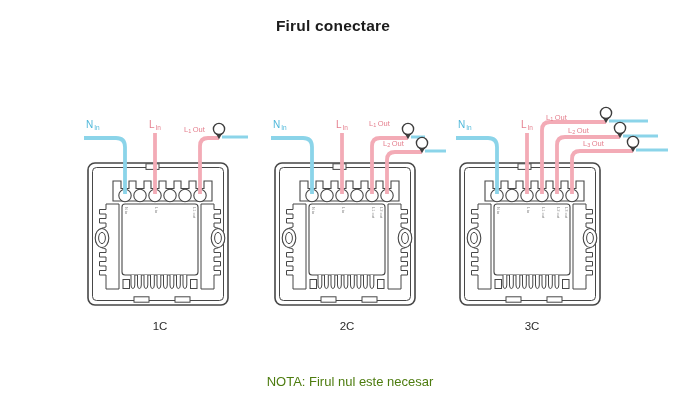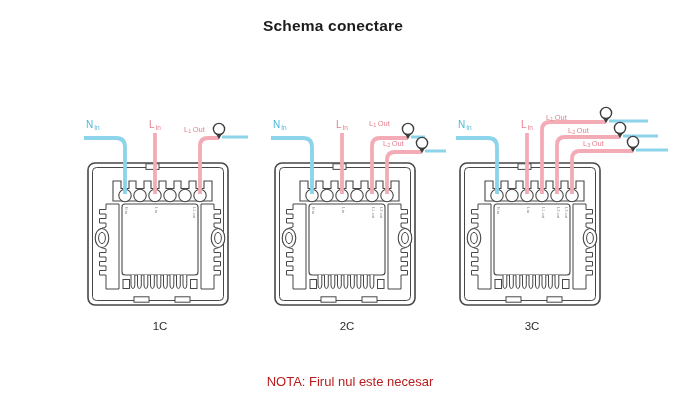--- a/index.html
+++ b/index.html
@@ -6,28 +6,28 @@
   body{
     width:700px;height:407px;position:relative;background:#ffffff;
     font-family:"Liberation Sans", sans-serif;overflow:hidden;
   }
   .title{
     position:absolute;top:17px;left:0;width:666px;text-align:center;
     font-size:15.5px;font-weight:700;color:#1c1c1c;letter-spacing:.2px;
   }
   .note{
     position:absolute;top:374px;left:0;width:700px;text-align:center;
-    font-size:13px;color:#b91c1c;
+    font-size:13px;color:#4d7c0f;
   }
   svg{position:absolute;left:0;top:0;font-family:"Liberation Sans", sans-serif;}
 </style>
 </head>
 <body>
 
-<div class="title">Schema conectare</div>
+<div class="title">Firul conectare</div>
 
 <svg id="diagram" width="700" height="407" viewBox="0 0 700 407">
     <g>
       <rect x="88" y="163" width="140" height="142" rx="7" fill="#fff" stroke="#474747" stroke-width="1.6"></rect>
       <rect x="92.5" y="167.5" width="131" height="133" rx="4" fill="none" stroke="#474747" stroke-width="1"></rect>
       <rect x="146" y="163.8" width="13" height="5.6" fill="#fff" stroke="#474747" stroke-width="1"></rect>
       <rect x="134" y="296.8" width="15" height="5.4" fill="#fff" stroke="#474747" stroke-width="1"></rect>
       <rect x="175" y="296.8" width="15" height="5.4" fill="#fff" stroke="#474747" stroke-width="1"></rect>
       <path d="M113,201 V181 H121 V188.5 H129 V181 H136 V188.5 H144 V181 H151 V188.5 H159 V181 H166 V188.5 H174 V181 H181 V188.5 H189 V181 H196 V188.5 H204 V181 H212 V201 Z" fill="#fff" stroke="#474747" stroke-width="1.1"></path>
       <circle cx="125" cy="195.5" r="6.2" fill="#fff" stroke="#474747" stroke-width="1.1"></circle>

